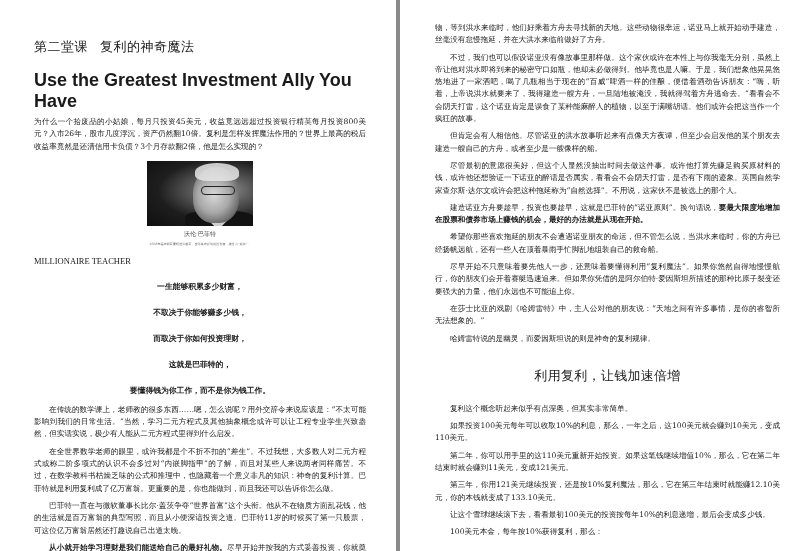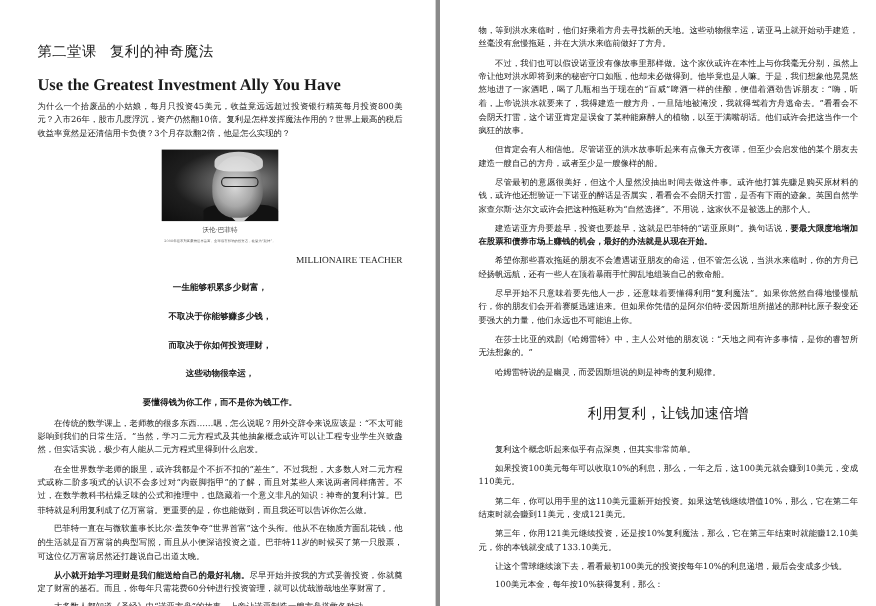--- a/index.html
+++ b/index.html
@@ -20,22 +20,22 @@
   }
   .content { position: absolute; left: 34px; right: 30px; }
   #page-right .content { left: 35px; right: 36px; }
 
   .chapter-title {
     font-family: "DejaVu Sans", "Liberation Sans", sans-serif;
     font-size: 13px; font-weight: normal; margin: 0; letter-spacing: 0.5px;
   }
   .chapter-title .sep { display: inline-block; width: 12px; }
   .en-title {
-    font-family: Liberation Serif, serif;
-    font-size: 15px; font-weight: bold; margin: 14px 0 4px 0;
+    font-family: Liberation Sans, sans-serif;
+    font-size: 18px; font-weight: bold; margin: 14px 0 4px 0;
   }
   p {
     margin: 0 0 5px 0; font-size: 7.6px; line-height: 12.3px; text-align: justify;
   }
   p.indent { text-indent: 15px; }
   p.noindent { text-indent: 0; }
   .bold { font-weight: bold; }
   .photo-wrap { text-align: center; margin-top: 8px; }
   .photo {
     width: 106px; height: 65px; margin: 0 auto; position: relative; overflow: hidden;
@@ -55,21 +55,21 @@
   }
   .photo .suit {
     position: absolute; left: 38px; top: 50px; width: 68px; height: 20px; background: #121212; border-radius: 30% 30% 0 0;
   }
   .photo .collar {
     position: absolute; left: 64px; top: 52px; width: 14px; height: 14px; background: #cfcfcf; transform: rotate(45deg);
   }
   .caption-name { font-size: 6px; color: #444; margin-top: 4px; }
   .caption-small { font-size: 3px; color: #666; margin-top: 3px; letter-spacing: 0.1px; }
   .mt-label {
-    text-align: right; font-family: "Liberation Serif", serif; font-size: 8.5px; margin: 10px 0 8px 0;
+    text-align: left; font-family: "Liberation Serif", serif; font-size: 8.5px; margin: 10px 0 8px 0;
   }
   .quote-line { text-align: center; font-size: 7.8px; font-weight: bold; margin: 16px 0 8px 0; line-height: 10px; }
 
   .section-title {
     font-family: "DejaVu Sans", "Liberation Sans", sans-serif;
     font-size: 13px; font-weight: normal; margin: 22px 0 18px 0; letter-spacing: 0.3px; text-align: center;
   }
 </style>
 </head>
 <body>
@@ -92,21 +92,21 @@
       </div>
       <div class="caption-name">沃伦·巴菲特</div>
       <div class="caption-small">2008年福布斯富豪榜世界首富。全球最有影响的投资者，被誉为“股神”。</div>
     </div>
 
     <div class="mt-label">MILLIONAIRE TEACHER</div>
     <div>
       <div class="quote-line">一生能够积累多少财富，</div>
       <div class="quote-line">不取决于你能够赚多少钱，</div>
       <div class="quote-line">而取决于你如何投资理财，</div>
-      <div class="quote-line">这些动物很幸运，</div>
+      <div class="quote-line">这就是巴菲特的，</div>
       <div class="quote-line">要懂得钱为你工作，而不是你为钱工作。</div>
     </div>
 
     <div style="margin-top:0;">
       <p class="indent">在传统的数学课上，老师教的很多东西……嗯，怎么说呢？用外交辞令来说应该是：“不太可能影响到我们的日常生活。”当然，学习二元方程式及其他抽象概念或许可以让工程专业学生兴致盎然，但实话实说，极少有人能从二元方程式里得到什么启发。</p>
       <p class="indent">在全世界数学老师的眼里，或许我都是个不折不扣的“差生”。不过我想，大多数人对二元方程式或称二阶多项式的认识不会多过对“内嵌脚指甲”的了解，而且对某些人来说两者同样痛苦。不过，在数学教科书枯燥乏味的公式和推理中，也隐藏着一个意义非凡的知识：神奇的复利计算。巴菲特就是利用复利成了亿万富翁。更重要的是，你也能做到，而且我还可以告诉你怎么做。</p>
       <p class="indent">巴菲特一直在与微软董事长比尔·盖茨争夺“世界首富”这个头衔。他从不在物质方面乱花钱，他的生活就是百万富翁的典型写照，而且从小便深谙投资之道。巴菲特11岁的时候买了第一只股票，可这位亿万富翁居然还打趣说自己出道太晚。</p>
       <p class="indent"><span class="bold">从小就开始学习理财是我们能送给自己的最好礼物。</span><span>尽早开始并按我的方式妥善投资，你就奠定了财富的基石。而且，你每年只需花费60分钟进行投资管理，就可以优哉游哉地坐享财富了。</span></p>
       <p class="indent">大多数人都知道《圣经》中“诺亚方舟”的故事，上帝让诺亚制造一艘方舟搭救各种动</p>
     </div>

